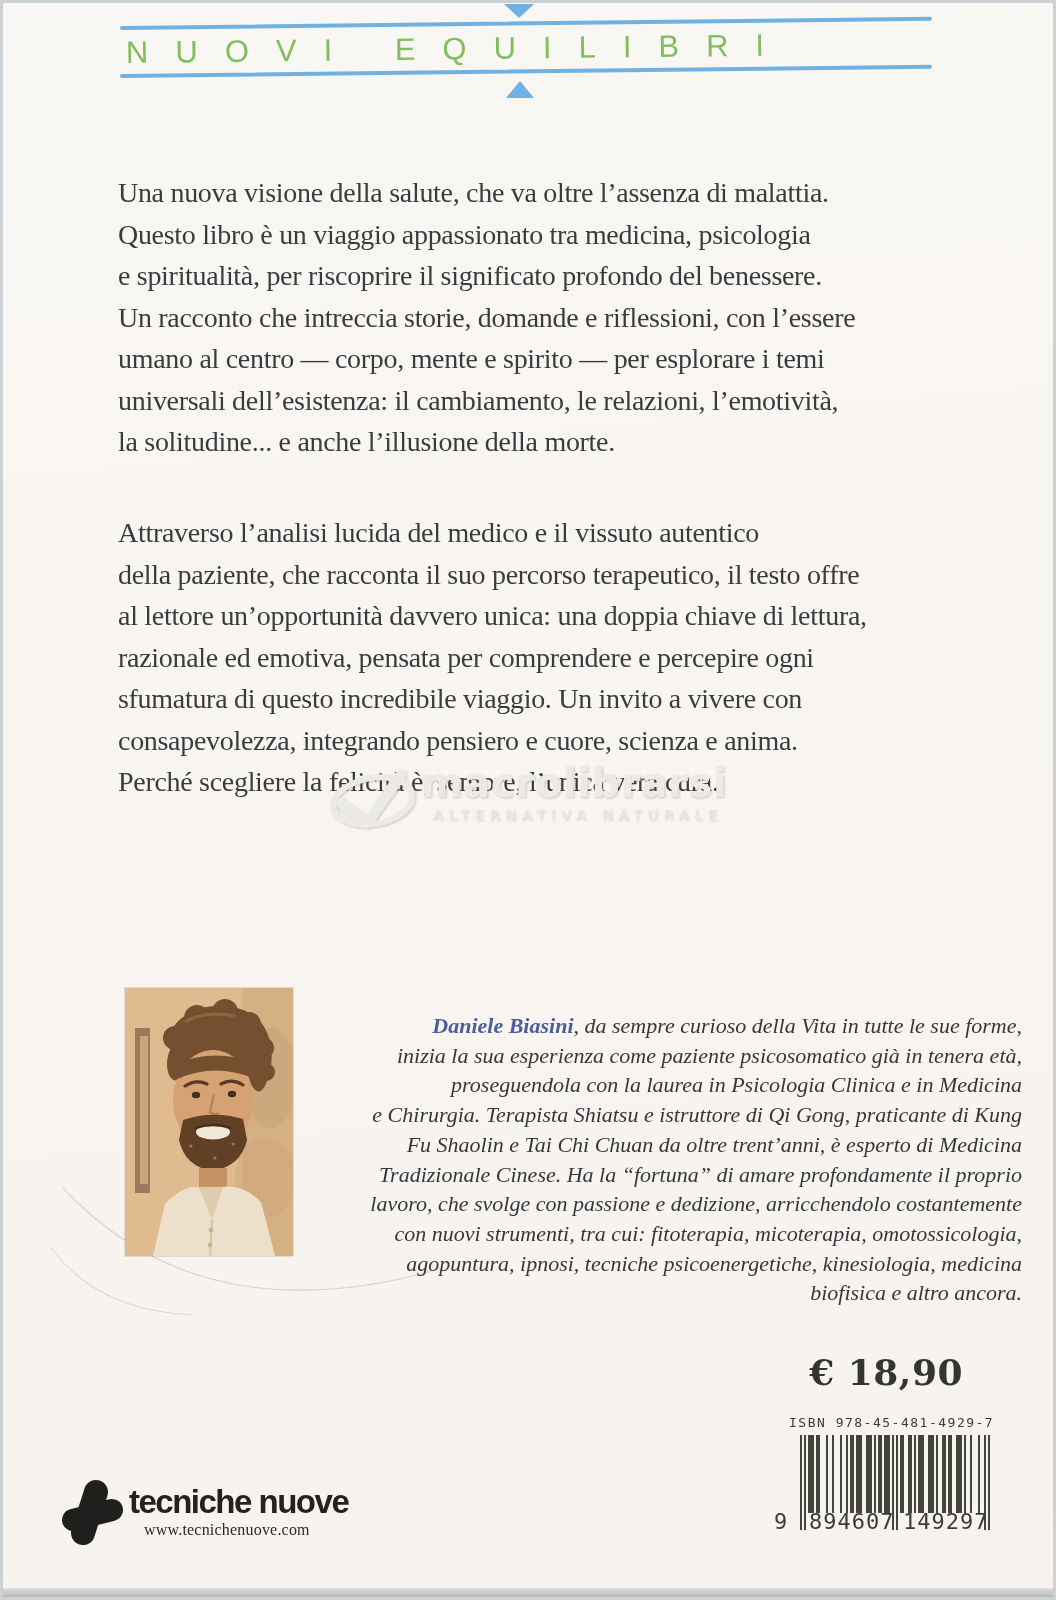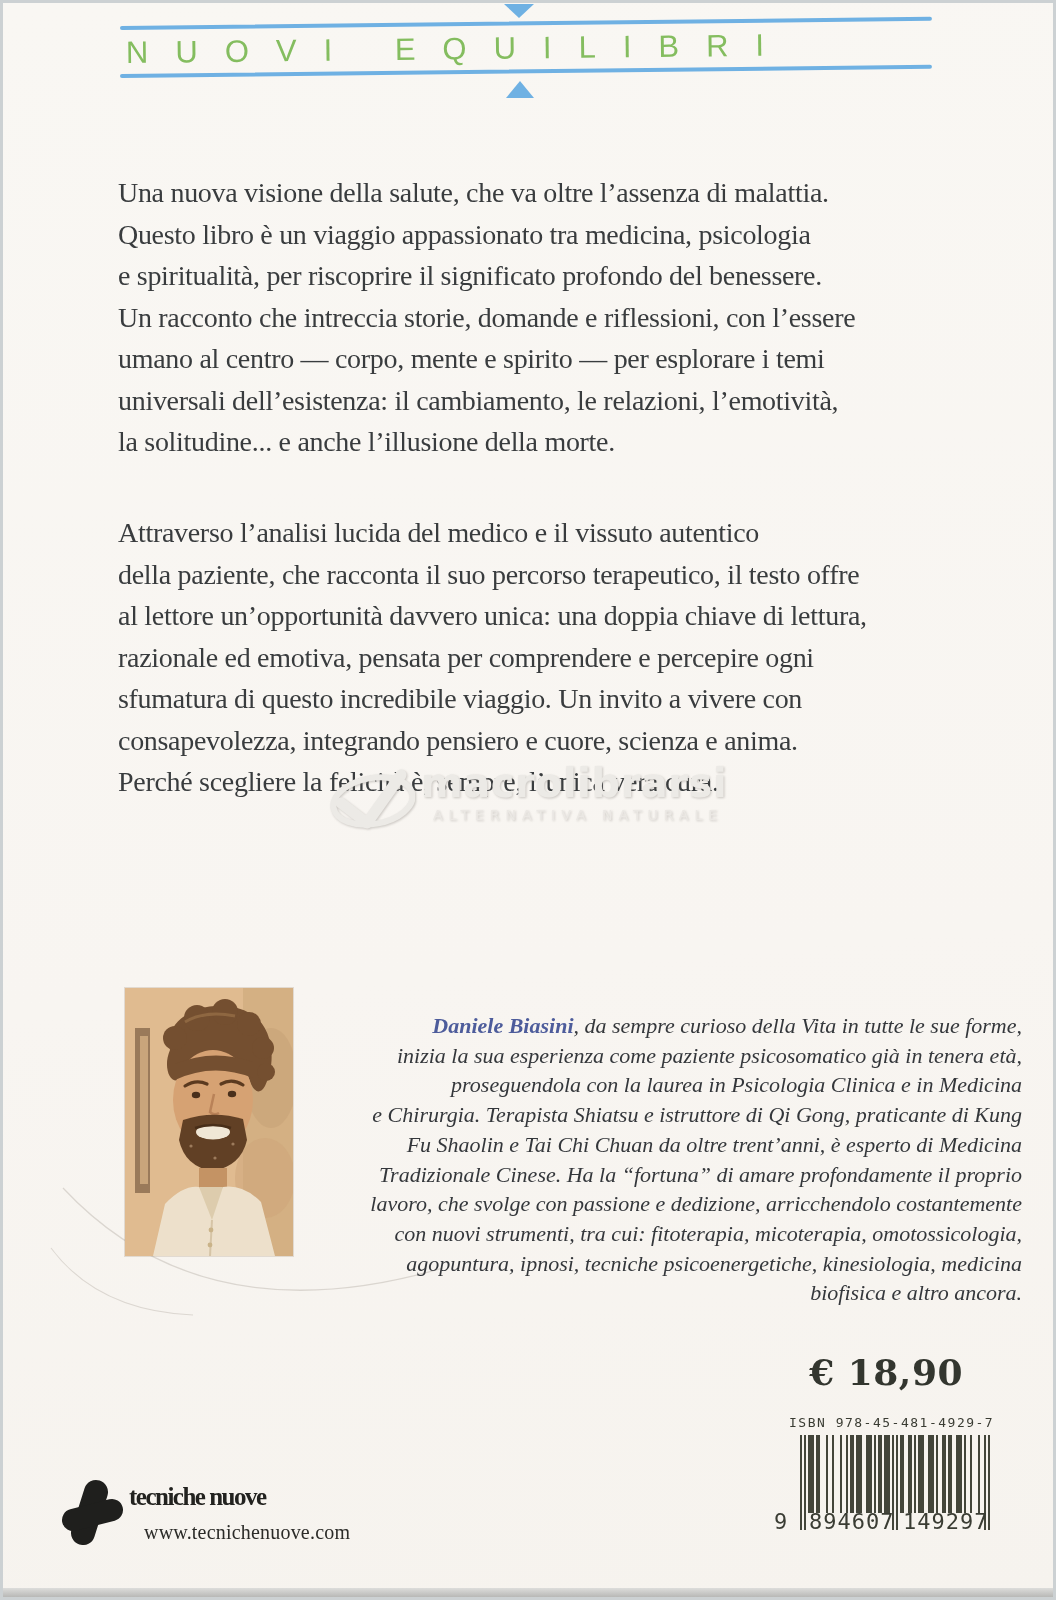--- a/index.html
+++ b/index.html
@@ -95,26 +95,26 @@
     font-size:22px;color:#3a3c33;letter-spacing:1px;
   }
   .bc-digit.d0{left:771px;}
   .bc-digit.d1{left:806px;}
   .bc-digit.d2{left:900px;}
 
   
   .pub-symbol{position:absolute;left:57px;top:1476px;}
   .pub-name{
     position:absolute;left:126px;top:1480px;
-    font-family:Liberation Serif, serif;
-    font-weight:bold;font-size:25px;letter-spacing:-1.5px;color:#22221f;
+    font-family:Liberation Sans, sans-serif;
+    font-weight:bold;font-size:33px;letter-spacing:-1.5px;color:#22221f;
   }
   .pub-url{
     position:absolute;left:141px;top:1518px;
-    font-size:20px;color:#2b2b28;letter-spacing:0.2px;
+    font-size:16px;color:#2b2b28;letter-spacing:0.2px;
   }
 </style>
 </head>
 <body>
 
 <div class="page">
 
   <div>
     <div class="tri down"></div>
     <div class="banner-line top"></div>

